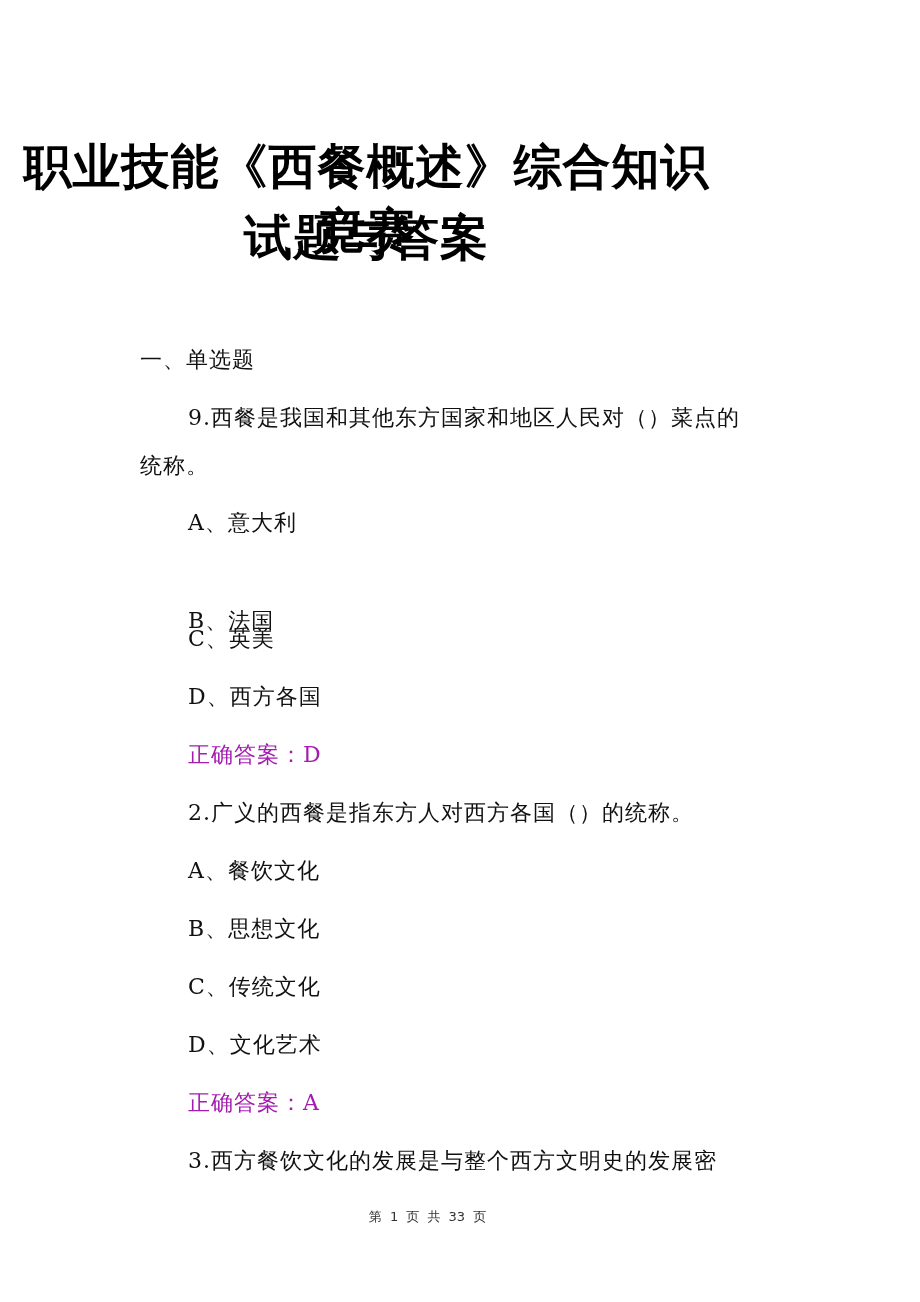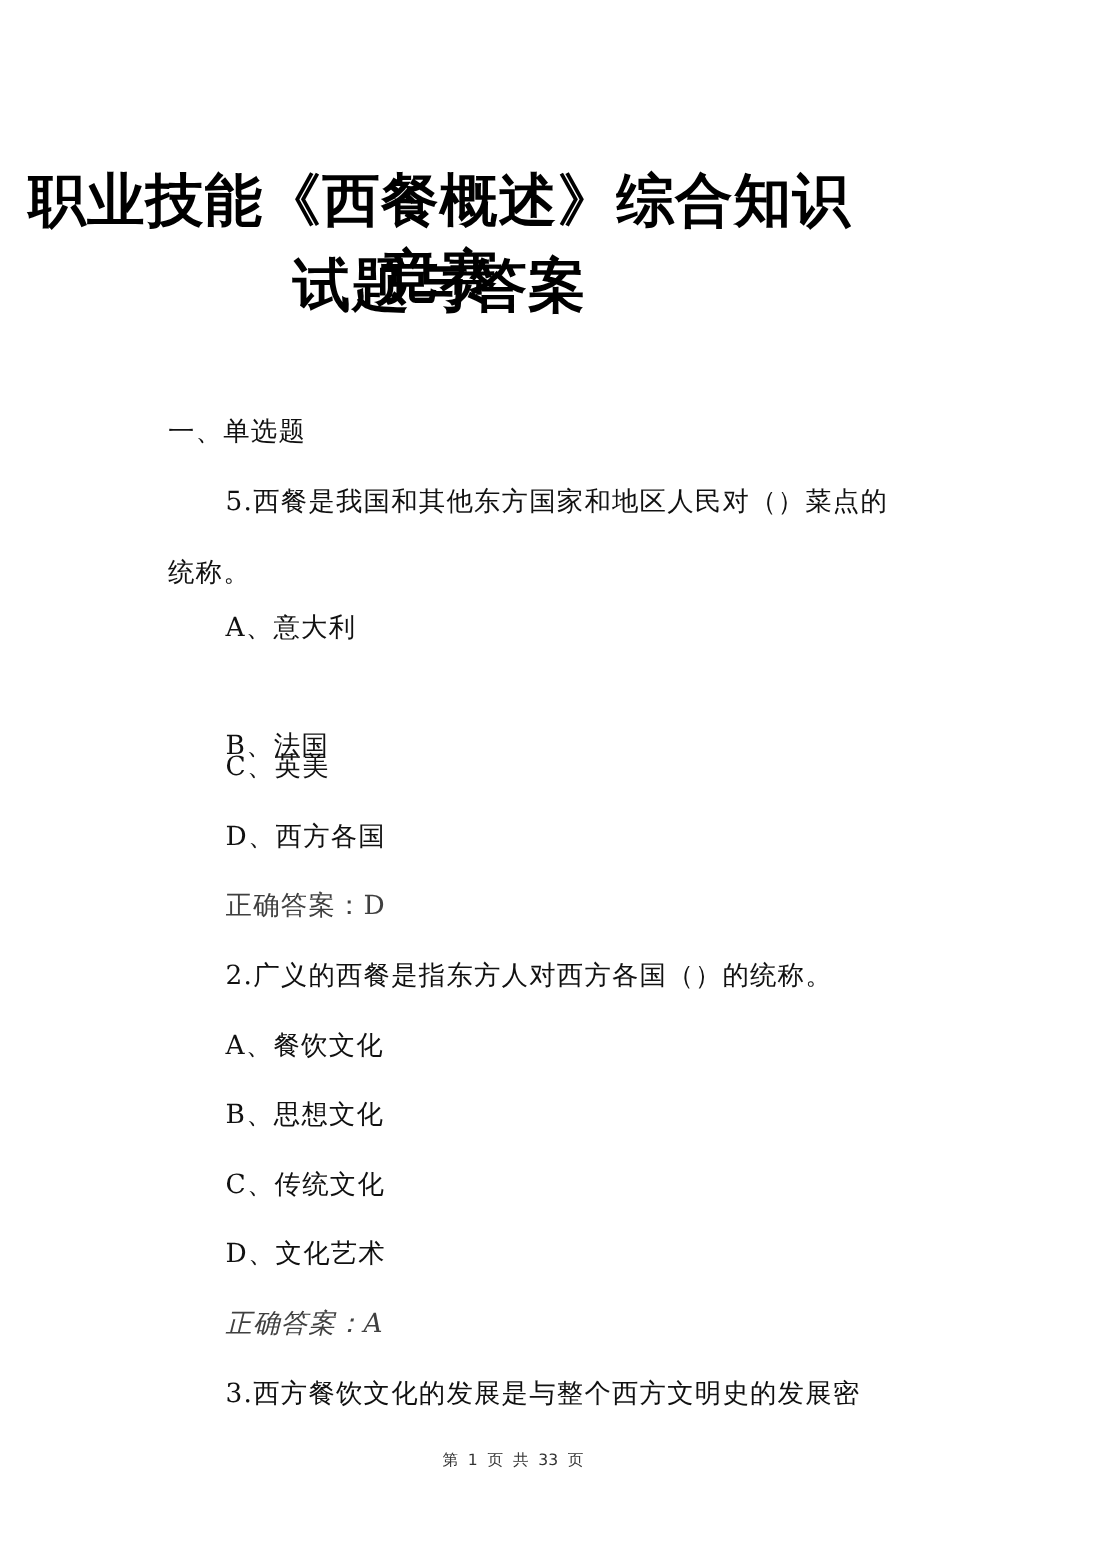--- a/index.html
+++ b/index.html
@@ -4,44 +4,44 @@
 <style>
   html, body { margin: 0; padding: 0; background: #ffffff; }
   body { width: 920px; height: 1302px; position: relative; overflow: hidden;
          font-family: "DejaVu Serif", "Liberation Serif", serif; color: #111111; }
   .title { position: absolute; left: 0; width: 733px; text-align: center;
            font-family: "DejaVu Sans", "Liberation Sans", sans-serif; font-weight: bold;
            font-size: 48px; letter-spacing: 1px; color: #000; }
   .t1 { top: 135px; }
   .t2 { top: 206px; }
   .line { position: absolute; font-size: 22px; white-space: nowrap; letter-spacing: 1px; }
-  .answer { color: #404040; }
+  .answer { color: #a21caf; }
   .footer { position: absolute; top: 1208px; left: 0; width: 855px; text-align: center;
             font-family: "DejaVu Sans", "Liberation Sans", sans-serif; font-size: 13px; color: #333; word-spacing: 4px; }
 </style>
 </head>
 <body>
 
 <div>
   <div class="title t1">职业技能《西餐概述》综合知识竞赛</div>
   <div class="title t2">试题与答案</div>
 
   <div class="line" style="top:345px; left:140px;">一、单选题</div>
 
-  <div class="line" style="top:403px; left:188px;">5.西餐是我国和其他东方国家和地区人民对（）菜点的</div>
-  <div class="line" style="top:462px; left:140px;">统称。</div>
+  <div class="line" style="top:403px; left:188px;">9.西餐是我国和其他东方国家和地区人民对（）菜点的</div>
+  <div class="line" style="top:451px; left:140px;">统称。</div>
   <div class="line" style="top:508px; left:188px;">A、意大利</div>
   <div class="line" style="top:566px; left:188px;margin-top:40px;">B、法国</div>
   <div class="line" style="top:624px; left:188px;">C、英美</div>
   <div class="line" style="top:682px; left:188px;">D、西方各国</div>
   <div class="line answer" style="top:740px; left:188px;">正确答案：D</div>
 
   <div class="line" style="top:798px; left:188px;">2.广义的西餐是指东方人对西方各国（）的统称。</div>
   <div class="line" style="top:856px; left:188px;text-align:center;">A、餐饮文化</div>
   <div class="line" style="top:914px; left:188px;">B、思想文化</div>
   <div class="line" style="top:972px; left:188px;">C、传统文化</div>
   <div class="line" style="top:1030px; left:188px;text-align:right;">D、文化艺术</div>
-  <div class="line answer" style="top:1088px; left:188px;font-style:italic;">正确答案：A</div>
+  <div class="line answer" style="top:1088px; left:188px;">正确答案：A</div>
 
   <div class="line" style="top:1146px; left:188px;">3.西方餐饮文化的发展是与整个西方文明史的发展密</div>
 
   <div class="footer">第 1 页 共 33 页</div>
 </div>
 
 </body></html>

